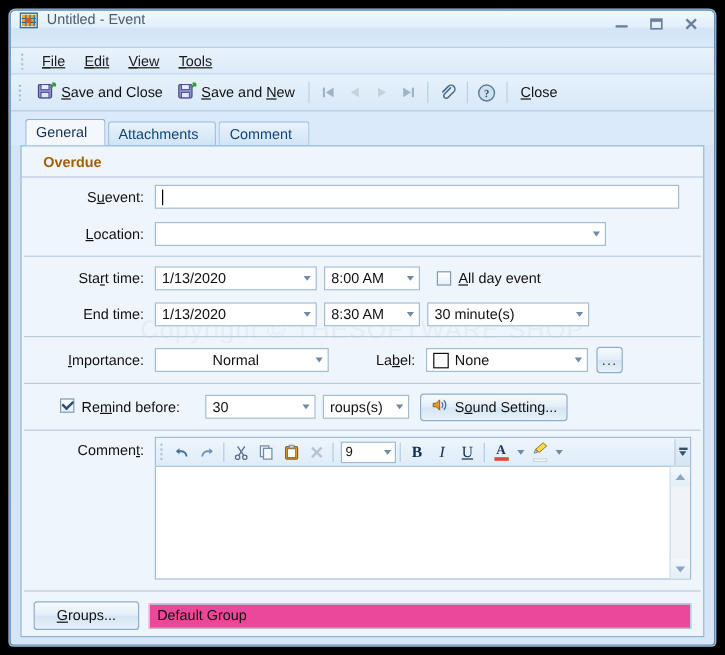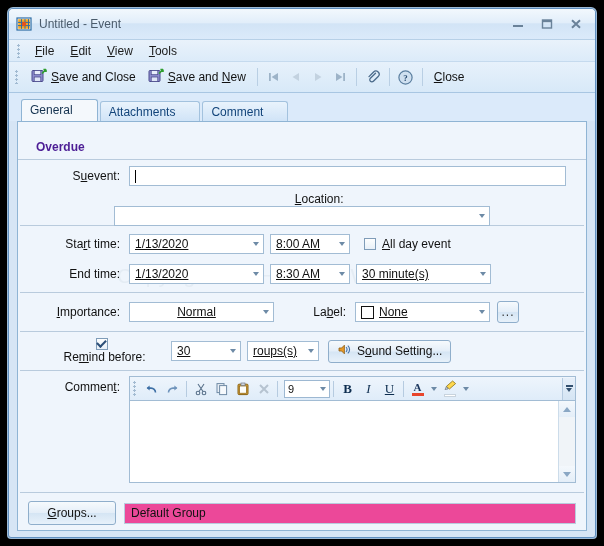--- a/index.html
+++ b/index.html
@@ -28,21 +28,21 @@
     display: flex;
     flex-direction: column;
     overflow: hidden;
   }
 
   
   .titlebar {
     height: 30px;
     background: linear-gradient(to bottom, #f2f8fd 0%, #e2eefa 45%, #d2e4f6 50%, #dbeafa 100%);
     display: flex;
-    align-items: center;
+    align-items: flex-start;
     padding: 0 2px 0 7px;
     position: relative;
     flex: 0 0 auto;
     border-bottom: 1px solid #b7d0e7;
   }
   .title-icon {
     width: 16px; height: 16px;
     margin-right: 7px;
     position: relative;
     flex: 0 0 auto;
@@ -83,20 +83,21 @@
       radial-gradient(circle at 1.5px 1.5px, #9ab4cc 1px, transparent 1.2px);
     background-size: 4px 4px;
     background-repeat: repeat-y;
     opacity: .9;
   }
   .menu-item {
     font-size: 12px;
     color: #1b1b1b;
     padding: 2px 8px;
     white-space: nowrap;
+    text-decoration: underline;
   }
   .menu-item u { text-decoration: underline; }
 
   
   .toolbar {
     height: 30px;
     background: linear-gradient(to bottom, #e7f1fb, #d8e9f8);
     display: flex;
     align-items: center;
     padding-left: 6px;
@@ -129,21 +130,21 @@
     display: flex;
     align-items: flex-end;
     padding: 5px 0 0 12px;
     height: 23px;
     flex: 0 0 auto;
     background: #dbeafa;
   }
   .tab {
     font-size: 12px;
     color: #12447a;
-    padding: 3px 24px 3px 8px;
+    padding: 3px 14px 3px 8px;
     border: 1px solid #a3c2de;
     border-bottom: none;
     border-radius: 3px 3px 0 0;
     background: linear-gradient(to bottom, #e9f3fc, #cfe3f7);
     margin-right: 2px;
     line-height: 14px;
     position: relative;
     top: 1px;
   }
   .tab.active {
@@ -176,22 +177,22 @@
     white-space: nowrap;
     pointer-events: none;
     font-family: "Liberation Sans", sans-serif;
     z-index: 0;
   }
   .panel-inner { position: relative; z-index: 1; display:flex; flex-direction:column; height:100%; }
 
   .section-head {
     font-size: 12px;
     font-weight: bold;
-    color: #4c1d95;
-    padding: 18px 0 5px 18px;
+    color: #a16207;
+    padding: 6px 0 5px 18px;
     border-bottom: 1px solid #b9cbdd;
   }
   .row {
     display: flex;
     align-items: center;
     padding: 0 10px 0 10px;
     height: 29px;
   }
   .divider { height: 1px; background: #cbd9e6; margin: 3px 2px; }
   .divider.strong { background:#b9cbdd; }
@@ -227,21 +228,20 @@
     height: 20px;
     background: #fff;
     border: 1px solid #a2bcd4;
     font-size: 12px;
     color: #111;
     display: flex;
     align-items: center;
     padding: 0 0 0 5px;
     box-sizing: border-box;
     position: relative;
-    text-decoration: underline;
   }
   .combo .val { flex: 1 1 auto; white-space: nowrap; overflow: hidden; }
   .combo .arrow {
     width: 15px; height: 18px;
     display: flex; align-items: center; justify-content: center;
     flex: 0 0 auto;
   }
   .arrow-gl {
     width: 0; height: 0;
     border-left: 3.5px solid transparent;
@@ -495,21 +495,21 @@
         <div class="section-head">Overdue</div>
 
         <div class="row" style="height:32px;">
           <div class="lbl w-subject"><span>S</span><u class="ak">u</u><span>event:</span></div>
           <div class="txt" style="flex:1 1 auto; margin-right:10px;">
             <span></span>
               <span class="caret"></span>
           </div>
         </div>
 
-        <div class="row" style="height:30px;flex-direction:column;">
+        <div class="row" style="height:30px;">
           <div class="lbl w-subject"><u class="ak">L</u>ocation:</div>
           <div class="combo" style="width:376px;">
             <span class="val"></span>
             <span class="arrow">
                 <span class="arrow-gl"></span>
               </span>
           </div>
         </div>
 
         <div class="divider strong"></div>
@@ -573,25 +573,25 @@
             <span class="arrow">
                 <span class="arrow-gl"></span>
               </span>
           </div>
           <div class="btn small-dots" style="margin-left:7px;">...</div>
         </div>
 
         <div class="divider strong"></div>
 
         <div class="row" style="height:32px;">
-          <div style="display:flex;align-items:center;width:125px;padding-left:22px;box-sizing:border-box;flex-direction:column;">
+          <div style="display:flex;align-items:flex-start;width:125px;padding-left:22px;box-sizing:border-box;">
             <span class="chk checked"></span>
             <span class="chk-label">Re<u class="ak">m</u>ind before:</span>
           </div>
-          <div class="combo" style="width:70px; margin-left:18px;">
+          <div class="combo" style="width:92px; margin-left:18px;">
             <span class="val">30</span>
             <span class="arrow">
                 <span class="arrow-gl"></span>
               </span>
           </div>
           <div class="combo" style="width:72px; margin-left:6px;">
             <span class="val">roups(s)</span>
             <span class="arrow">
                 <span class="arrow-gl"></span>
               </span>

